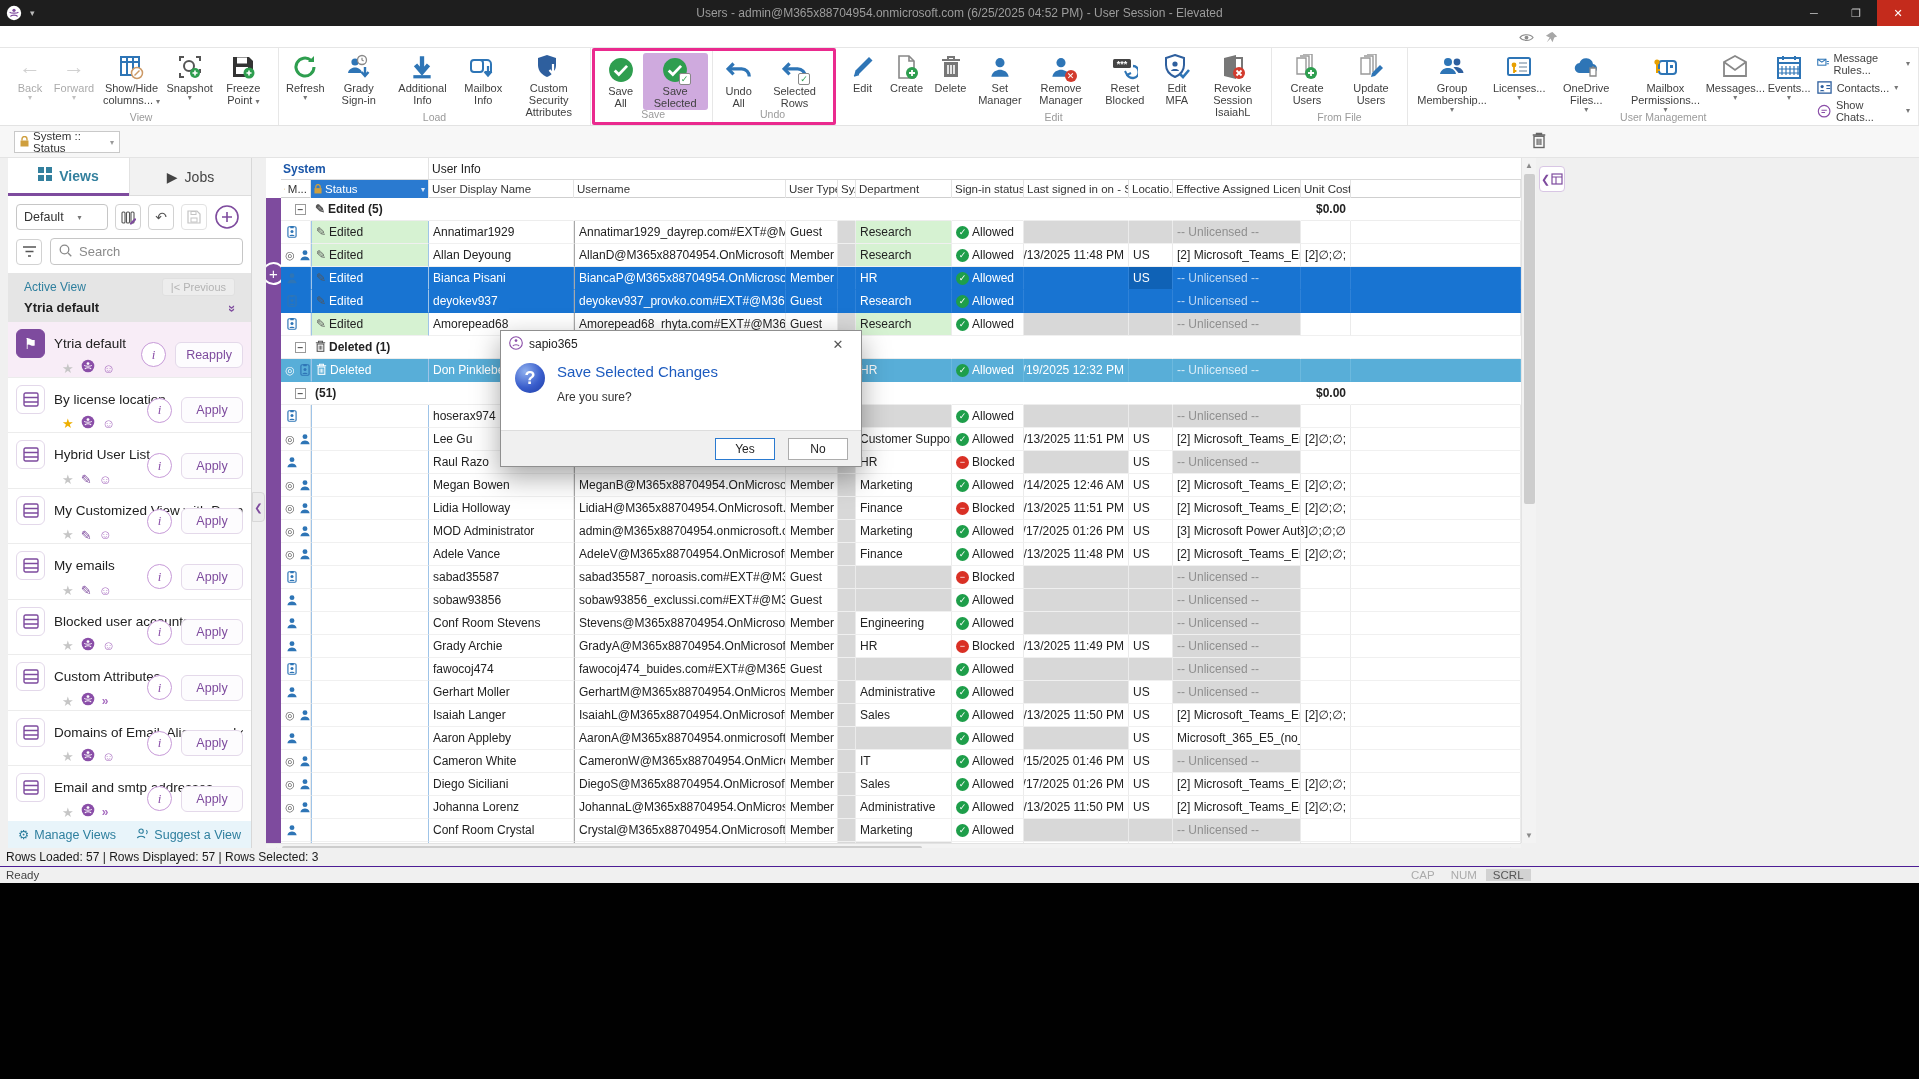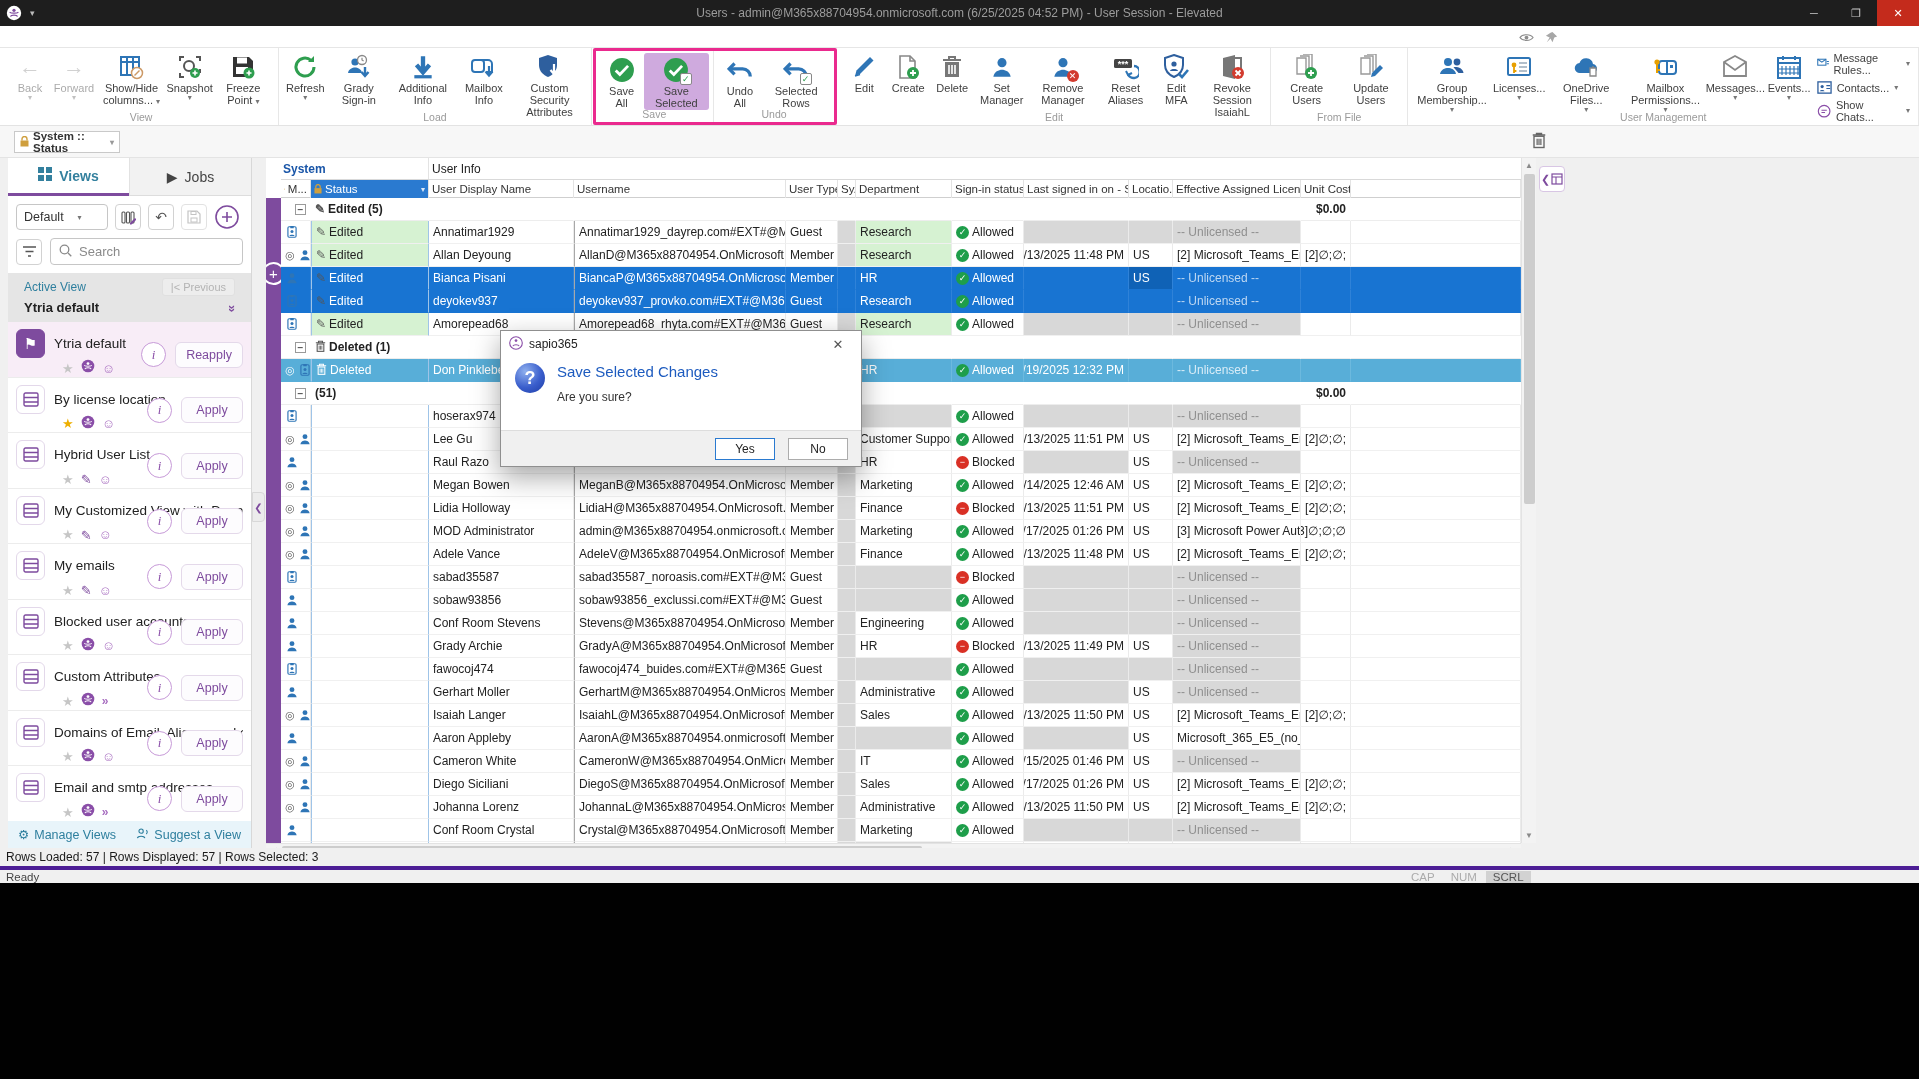--- a/index.html
+++ b/index.html
@@ -36,21 +36,21 @@
   .pinkwrap { display:flex; border:3px solid #ea2a8e; border-radius:2px; margin:0 1px; }
   .pinkwrap .rgroup:last-child { border-right:none; }
   .rstack { display:flex; flex-direction:column; justify-content:flex-start; gap:4px; padding:2px 4px; }
   .sbtn { display:flex; align-items:center; gap:5px; font-size:11px; color:#3f3f3f; }
   .sbtn .sic16 { width:15px; height:15px; }
   .badge { position:absolute; right:-2px; bottom:-2px; width:12px; height:12px; border-radius:50%; display:flex; align-items:center; justify-content:center; font-size:9px; color:#fff; }
   .badge.red { background:#d23b2e; }
   .badge.box { background:#fff; border:1px solid #888; border-radius:2px; color:#2e9e4f; font-size:9px; }
 
   
-  .toolrow { position:absolute; left:0; top:126px; width:100%; height:32px; background:#f7f7f7; border-bottom:1px solid #e4e4e4;font-weight:bold; }
+  .toolrow { position:absolute; left:0; top:126px; width:100%; height:32px; background:#f7f7f7; border-bottom:1px solid #e4e4e4; }
   .viewsel { position:absolute; left:14px; top:5px; width:106px; height:22px; background:#fff; border:1px solid #c9c9c9; display:flex; align-items:center; font-size:11.5px; color:#333; padding:0 5px; gap:4px; }
   .viewsel .vcar { margin-left:auto; font-size:8px; color:#999; }
   .trash-top { position:absolute; right:370px; top:4px; width:20px; height:20px; }
 
   
   .sidebar { position:absolute; left:8px; top:158px; width:244px; height:690px; background:#fff; border-right:1px solid #d8d8d8; }
   .stabs { display:flex; height:38px; }
   .stab { flex:1; display:flex; align-items:center; justify-content:center; gap:7px; font-size:14px; color:#33809e; background:#fff; border-bottom:3px solid #7e4b9e; font-weight:bold; }
   .stab.inactive { background:#f2f2f2; color:#444; border-bottom:1px solid #ddd; border-left:1px solid #e2e2e2; font-weight:normal; }
   .sctl { display:flex; align-items:center; gap:7px; padding:8px 8px 4px 8px; }
@@ -133,21 +133,21 @@
   .vscroll .thumb { position:absolute; left:2px; top:16px; width:11px; height:330px; background:#cdcdcd; border-radius:2px; }
   .vscroll .arr.dn { position:absolute; bottom:0; width:100%; }
   .hscroll { position:absolute; left:266px; top:843px; width:1255px; height:13px; background:#f3f3f3; border-top:1px solid #e3e3e3; }
   .hscroll .thumb { position:absolute; left:16px; top:2px; width:640px; height:9px; background:#cdcdcd; border-radius:2px; }
   .hscroll .arr { position:absolute; top:0; width:15px; height:13px; color:#8a8a8a; font-size:8px; display:flex; align-items:center; justify-content:center; }
   .gutter { position:absolute; left:1537px; top:158px; width:382px; height:698px; background:#f0f0f0; }
   .paneltab { position:absolute; left:2px; top:8px; width:26px; height:26px; background:#fff; border:1px solid #d8c6e4; border-radius:4px; color:#7e4b9e; display:flex; align-items:center; justify-content:center; gap:1px; font-size:11px; }
 
   
   .sbar1 { position:absolute; left:0; top:848px; width:100%; height:18px; background:#f0f0f0; font-size:12px; color:#1a1a1a; display:flex; align-items:center; padding-left:6px; }
-  .sbar2 { position:absolute; left:0; top:866px; width:100%; height:17px; background:#f0f0f0; border-top:4px solid #4c1d95; font-size:11.5px; color:#444; display:flex; align-items:center; padding-left:6px; }
+  .sbar2 { position:absolute; left:0; top:866px; width:100%; height:17px; background:#f0f0f0; border-top:1px solid #4c1d95; font-size:11.5px; color:#444; display:flex; align-items:center; padding-left:6px; }
   .inds { position:absolute; left:1404px; display:flex; gap:2px; }
   .ind { color:#ababab; padding:0 7px; }
   .ind.on { background:#d2d2d2; color:#555; }
 
   
   .dialog { position:absolute; left:500px; top:330px; width:362px; height:137px; background:#fff; border:1px solid #8f8f8f; box-shadow:0 10px 26px rgba(0,0,0,.35); z-index:50; }
   .dtitle { height:26px; display:flex; align-items:center; gap:6px; padding:0 8px; font-size:12px; color:#222; }
   .dtitle .dx { margin-left:auto; color:#555; font-size:13px; width:30px; text-align:center; }
   .dbody { padding:6px 14px 0 14px; display:flex; gap:12px; }
   .qicon { width:30px; height:30px; border-radius:50%; background:radial-gradient(circle at 34% 28%, #8fb0ee, #3a5ecc 55%, #1c3ba4); color:#fff; font-weight:bold; font-size:18px; display:flex; align-items:center; justify-content:center; flex:none; }
@@ -406,21 +406,21 @@
       </div>
           <div class="rbtn">
       <div class="ric">
               <svg viewBox="0 0 26 26">
                 <rect x="1" y="5" width="18" height="9" rx="1.5" fill="#444"></rect>
                 <text x="10" y="13" text-anchor="middle" fill="#fff" font-size="9" font-weight="bold">***</text>
                 <path d="M21 12a6 6 0 11-6 8" fill="none" stroke="#2e75b6" stroke-width="2.4"></path>
                 <path d="M13 17l2 4 4-2" fill="none" stroke="#2e75b6" stroke-width="2"></path>
               </svg>
             </div>
-      <div class="rlb">Reset Aliases</div>
+      <div class="rlb">Reset Blocked</div>
       </div>
           <div class="rbtn">
       <div class="ric">
               <svg viewBox="0 0 26 26">
                 <path d="M11 1l9 3v7c0 6.5-4.5 10-9 12-4.5-2-9-5.5-9-12V4z" fill="none" stroke="#2e5f9e" stroke-width="2"></path>
                 <circle cx="11" cy="10" r="2.6" fill="#2e5f9e"></circle>
                 <path d="M7 17c.6-2.6 7.4-2.6 8 0z" fill="#2e5f9e"></path>
                 <path d="M16 20l3 3 6-7" fill="none" stroke="#2e75b6" stroke-width="2.6"></path>
               </svg>
             </div>

